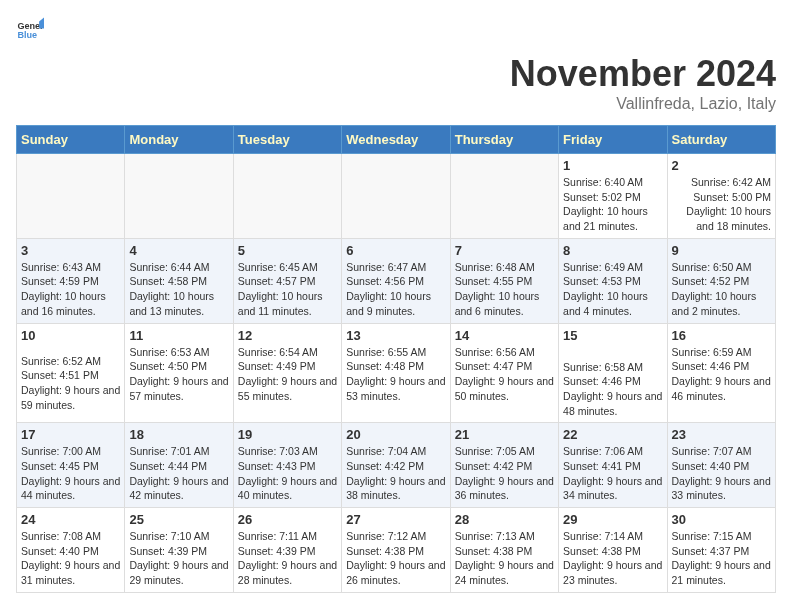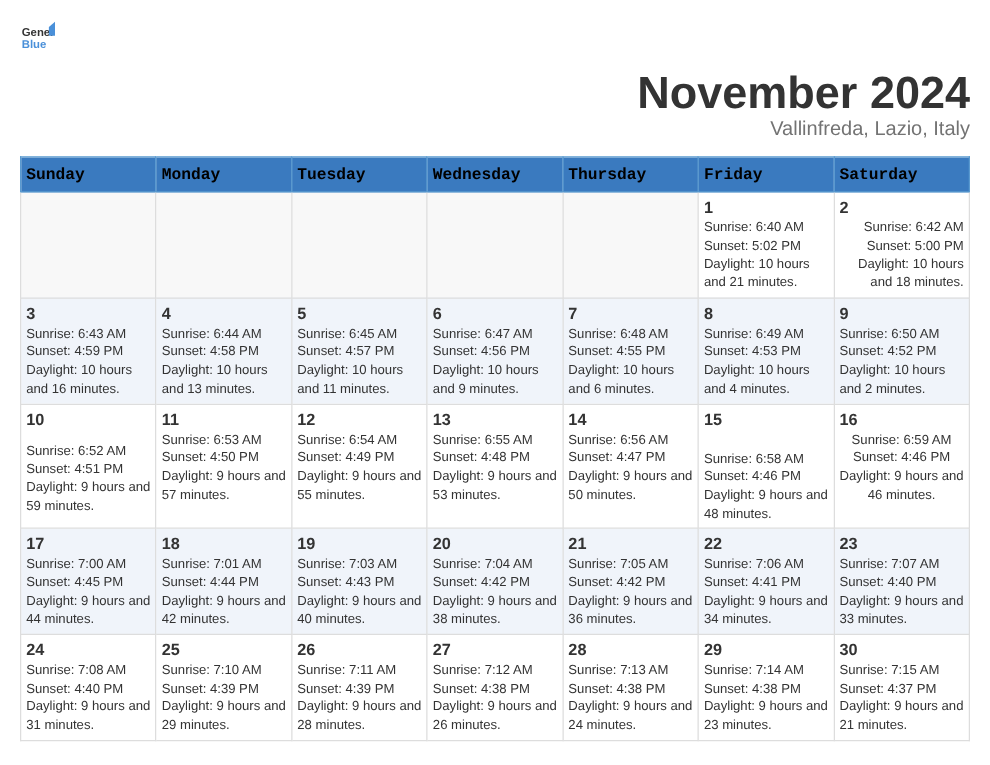--- a/index.html
+++ b/index.html
@@ -38,26 +38,25 @@
       font-size: 16px;
       color: #737373;
     }
     table {
       width: 100%;
       border-collapse: collapse;
       table-layout: fixed;
     }
     th {
       background-color: #3a7abf;
-      color: #000000;
+      color: #fef9c3;
       padding: 6px 4px;
       font-size: 13px;
       text-align: left;
       border: 1px solid #5a9ad0;
-      font-family: Liberation Mono, monospace;
     }
     td {
       vertical-align: top;
       padding: 4px 4px;
       font-size: 11px;
       color: #333;
       border: 1px solid #ddd;
       height: 80px;
       background: #fff;
     }
@@ -207,21 +206,21 @@
 Daylight: 9 hours and 50 minutes.</div>
         </td>
         <td>
           <span class="day-num">15</span>
           <div class="day-info" style="white-space: pre-line; margin-top: 17px;">Sunrise: 6:58 AM
 Sunset: 4:46 PM
 Daylight: 9 hours and 48 minutes.</div>
         </td>
         <td>
           <span class="day-num">16</span>
-          <div class="day-info" style="white-space: pre-line; text-align: center;">Sunrise: 6:59 AM
+          <div class="day-info" style="white-space: pre-line;">Sunrise: 6:59 AM
 Sunset: 4:46 PM
 Daylight: 9 hours and 46 minutes.</div>
         </td>
       </tr>
       <tr>
         <td>
           <span class="day-num">17</span>
           <div class="day-info" style="white-space: pre-line;">Sunrise: 7:00 AM
 Sunset: 4:45 PM
 Daylight: 9 hours and 44 minutes.</div>

